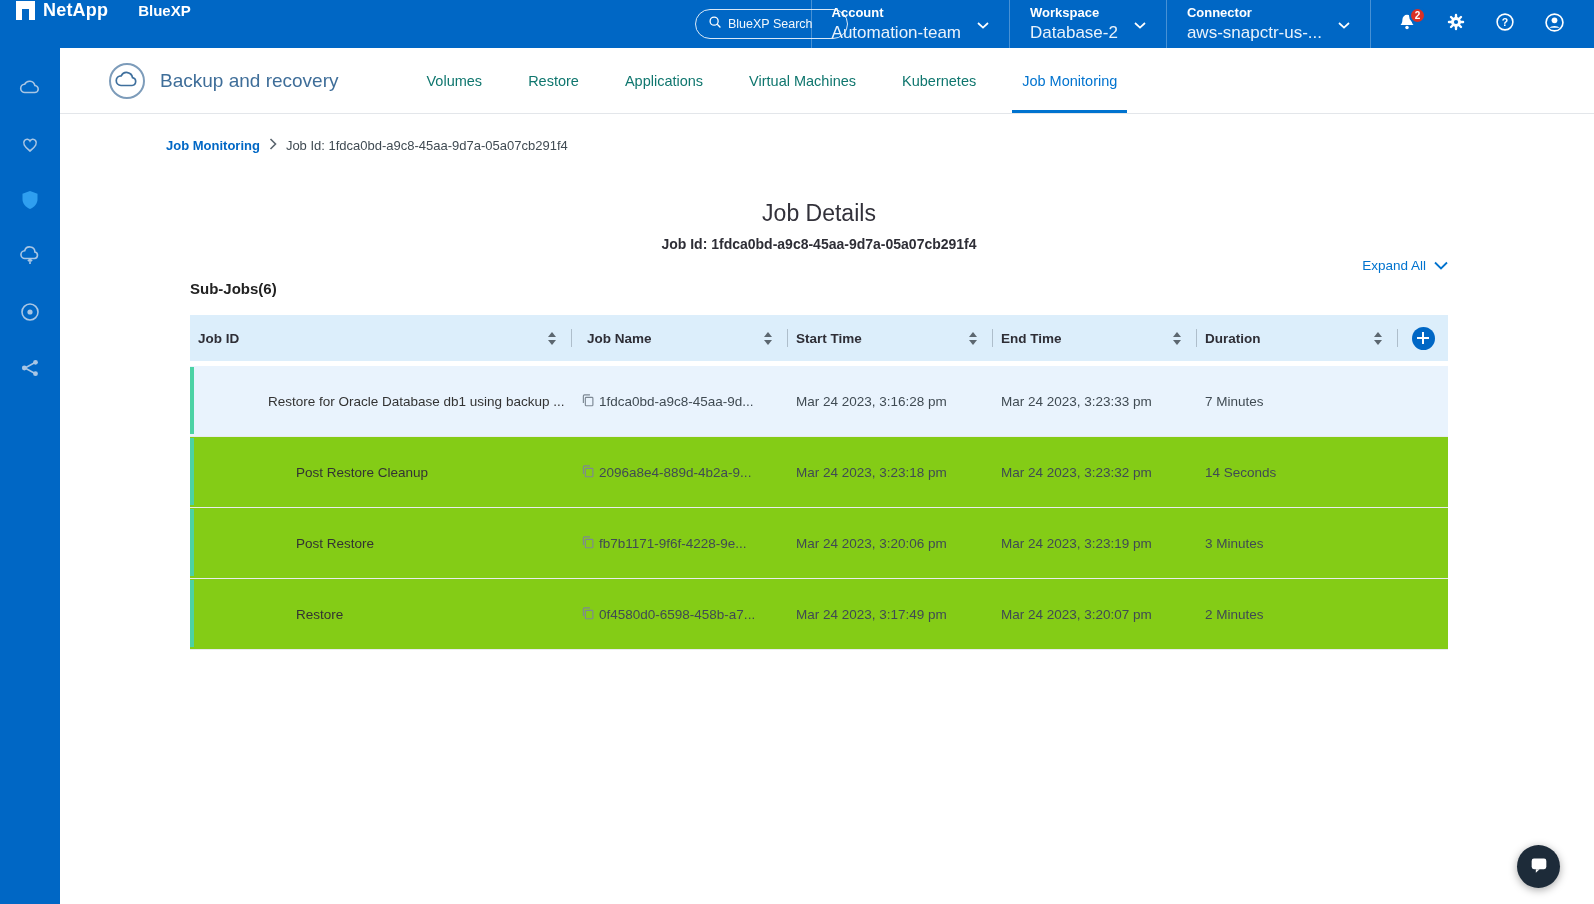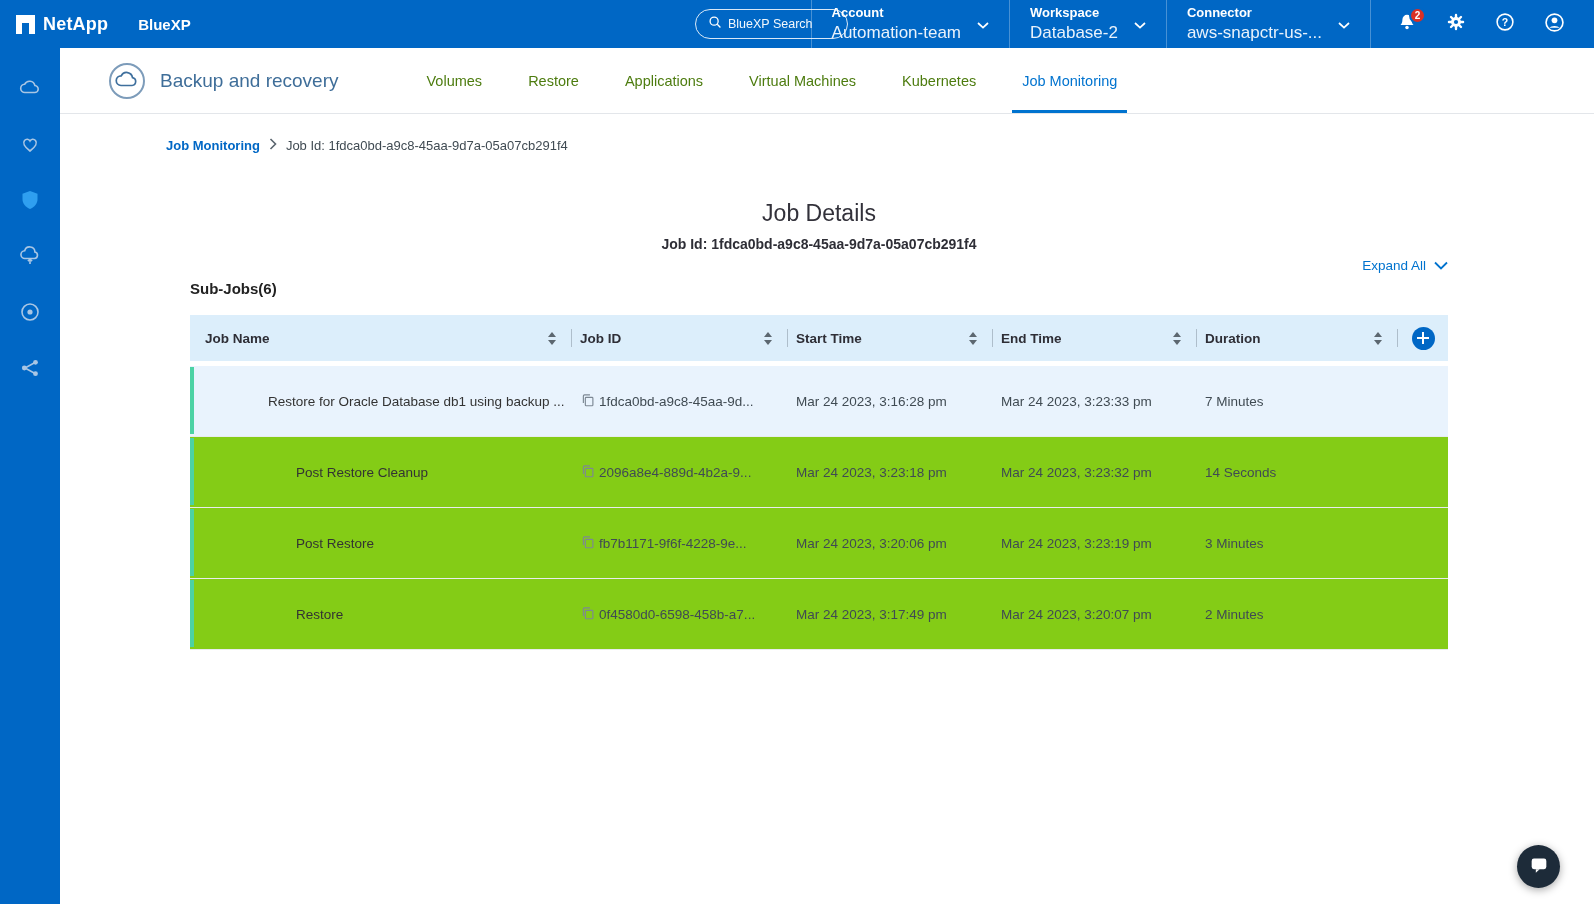--- a/index.html
+++ b/index.html
@@ -1,20 +1,20 @@
 <!DOCTYPE html>
 <html><head>
 <meta charset="utf-8">
 <style>
   * { margin:0; padding:0; box-sizing:border-box; }
   html,body { width:1594px; height:904px; font-family:"Liberation Sans", sans-serif; background:#fff; overflow:hidden; }
   .page { position:relative; width:1594px; height:904px; }
 
   
-  .topbar { position:absolute; top:0; left:0; width:100%; height:48px; background:#0067C5; display:flex; align-items:center; z-index:10; }
+  .topbar { position:absolute; top:0; left:0; width:100%; height:48px; background:#0067C5; display:flex; align-items:flex-start; z-index:10; }
   .brand { display:flex; align-items:center; padding-left:16px; }
   .netapp-mark { position:relative; width:19px; height:19px; background:#fff; margin-right:8px; }
   .netapp-mark::after { content:""; position:absolute; left:6px; right:6px; top:8px; bottom:0; background:#0067C5; }
   .netapp-name { color:#fff; font-size:18px; font-weight:700; letter-spacing:.2px; }
   .product-name { color:#fff; font-size:15px; font-weight:700; margin-left:30px; }
   .search-pill { position:absolute; left:695px; top:9px; width:153px; height:30px; border:1px solid rgba(255,255,255,.85); border-radius:16px; display:flex; align-items:center; padding:0 12px; gap:6px; }
   .search-pill input { border:none; outline:none; background:transparent; color:#fff; font-size:12.5px; width:105px; font-family:"Liberation Sans", sans-serif; }
   .search-pill input::placeholder { color:#fff; opacity:.95; }
   .top-right { position:absolute; right:0; top:0; height:48px; display:flex; align-items:stretch; }
   .menu { display:flex; align-items:center; gap:16px; padding:13px 20px; border-left:1px solid rgba(255,255,255,.28); cursor:pointer; }
@@ -27,21 +27,21 @@
 
   
   .sidebar { position:absolute; left:0; top:48px; bottom:0; width:60px; background:#0067C5; display:flex; flex-direction:column; align-items:center; padding-top:28px; gap:32px; z-index:9; }
   .side-ic { width:24px; height:24px; cursor:pointer; }
 
   
   .subheader { position:absolute; left:60px; top:48px; right:0; height:66px; background:#fff; border-bottom:1px solid #e3e6ea; display:flex; align-items:center; z-index:8; }
   .app-badge { margin-left:48px; width:38px; height:38px; flex:0 0 auto; }
   .app-title { margin-left:14px; font-size:19px; color:#3f6e99; font-weight:400; white-space:nowrap; }
   .tabs { display:flex; gap:46px; margin-left:88px; height:100%; align-items:center; }
-  .tab { position:relative; height:100%; display:flex; align-items:center; font-size:14.5px; color:#4d7c0f; cursor:pointer; white-space:nowrap; }
+  .tab { position:relative; height:100%; display:flex; align-items:center; font-size:14.5px; color:#0f766e; cursor:pointer; white-space:nowrap; }
   .tab.active { color:#0073cf; font-weight:400; }
   .tab.active::after { content:""; position:absolute; left:-10px; right:-10px; bottom:0; height:3px; background:#0073cf; }
 
   
   .content { position:absolute; top:114px; left:60px; right:0; bottom:0; background:#fff; }
   .breadcrumb { display:flex; align-items:center; gap:9px; margin:22px 0 0 106px; font-size:13px; height:18px; }
   .crumb-link { color:#0067C5; font-weight:700; cursor:pointer; }
   .crumb-current { color:#404b53; }
 
   .wrapper { width:1258px; margin:46px 0 0 130px; position:relative; }
@@ -269,29 +269,29 @@
               </svg>
           </span>
         </div>
       </div>
 
       <div class="subjobs-heading">Sub-Jobs(6)</div>
 
       <div class="table">
 
         <div class="thead">
+          <div class="hcell">
+            <span>Job ID</span>
+            <span class="sort">
+                <i class="up"></i>
+                <i class="down"></i>
+              </span>
+          </div>
           <div class="hcell first">
             <span>Job Name</span>
-            <span class="sort">
-                <i class="up"></i>
-                <i class="down"></i>
-              </span>
-          </div>
-          <div class="hcell">
-            <span>Job ID</span>
             <span class="sort">
                 <i class="up"></i>
                 <i class="down"></i>
               </span>
           </div>
           <div class="hcell">
             <span>Start Time</span>
             <span class="sort">
                 <i class="up"></i>
                 <i class="down"></i>

